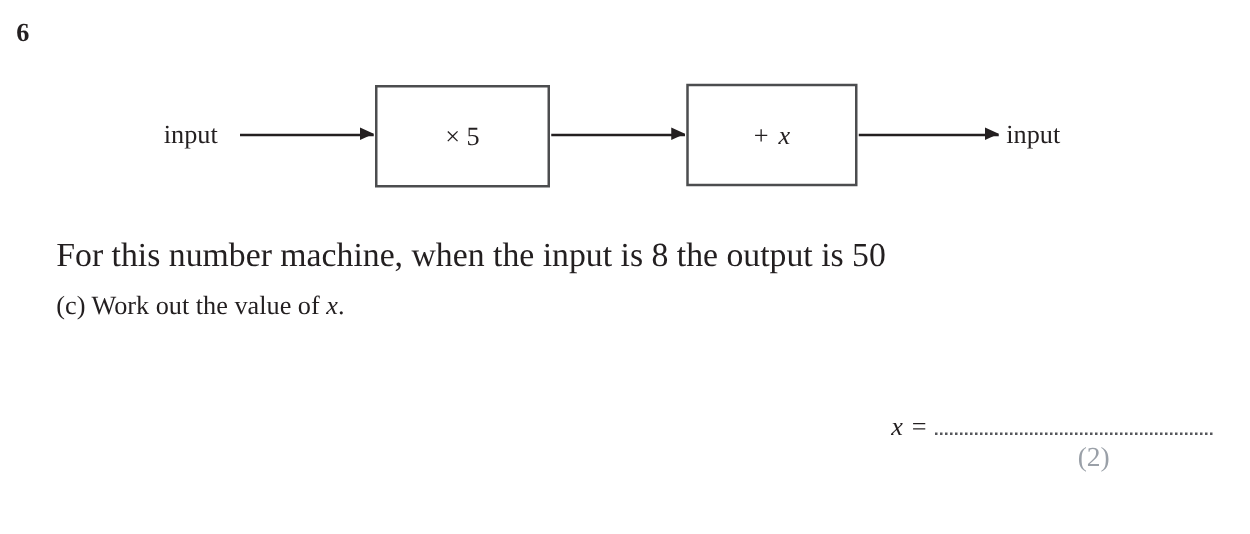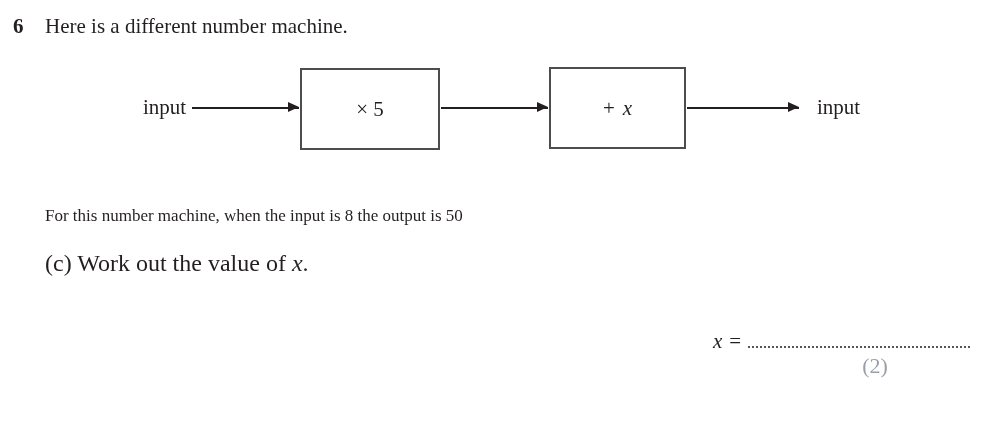--- a/index.html
+++ b/index.html
@@ -14,21 +14,21 @@
   }
   .qnum {
     position: absolute; left: 13px; top: 14px;
     font-size: 21px; font-weight: bold;
   }
   .intro {
     position: absolute; left: 45px; top: 14px;
     font-size: 21px;
   }
   .machine-label {
-    position: absolute; top: 95px; font-size: 21px; margin-left: 12px;
+    position: absolute; top: 95px; font-size: 21px;
   }
   .lbl-input  { left: 131px; }
   .lbl-output { left: 805px; }
   .machine-box {
     position: absolute;
     border: 2px solid var(--box-border, #4c4d4f);
     background: #ffffff;
     display: flex; align-items: center; justify-content: center;
     font-size: 21px;
   }
@@ -42,24 +42,24 @@
     content: ""; position: absolute; right: 0; top: -4.7px;
     width: 0; height: 0;
     border-left: 11px solid var(--text, #231f20);
     border-top: 5.5px solid transparent;
     border-bottom: 5.5px solid transparent;
   }
   .arrow-1 { left: 192px; width: 107px; }
   .arrow-2 { left: 441px; width: 107px; }
   .arrow-3 { left: 687px; width: 112px; }
   .statement {
-    position: absolute; left: 45px; top: 206px; font-size: 17px;
+    position: absolute; left: 45px; top: 189px; font-size: 27px;
   }
   .part-line {
-    position: absolute; left: 45px; top: 250px; font-size: 24px;
+    position: absolute; left: 45px; top: 232px; font-size: 21px;
   }
   .var { font-style: italic; }
   .answer-row {
     position: absolute; left: 713px; top: 329px;
     display: inline-flex; align-items: baseline; gap: 7px;
     font-size: 21px;
   }
   .answer-dots {
     width: 222px; height: 16px;
     border-bottom: 2px dotted #55565a;
@@ -75,21 +75,20 @@
     text-align: right;
     font-size: 22px; font-weight: bold;
   }
 </style>
 </head>
 <body>
 
 <div class="page">
 
   <div class="qnum">6</div>
-  <div class="intro">Here is a different number machine.</div>
 
   <div class="machine-label lbl-input">input</div>
 
   <div class="arrow arrow-1"></div>
 
   <div class="machine-box box1">
     <span>× 5</span>
   </div>
 
   <div class="arrow arrow-2"></div>

